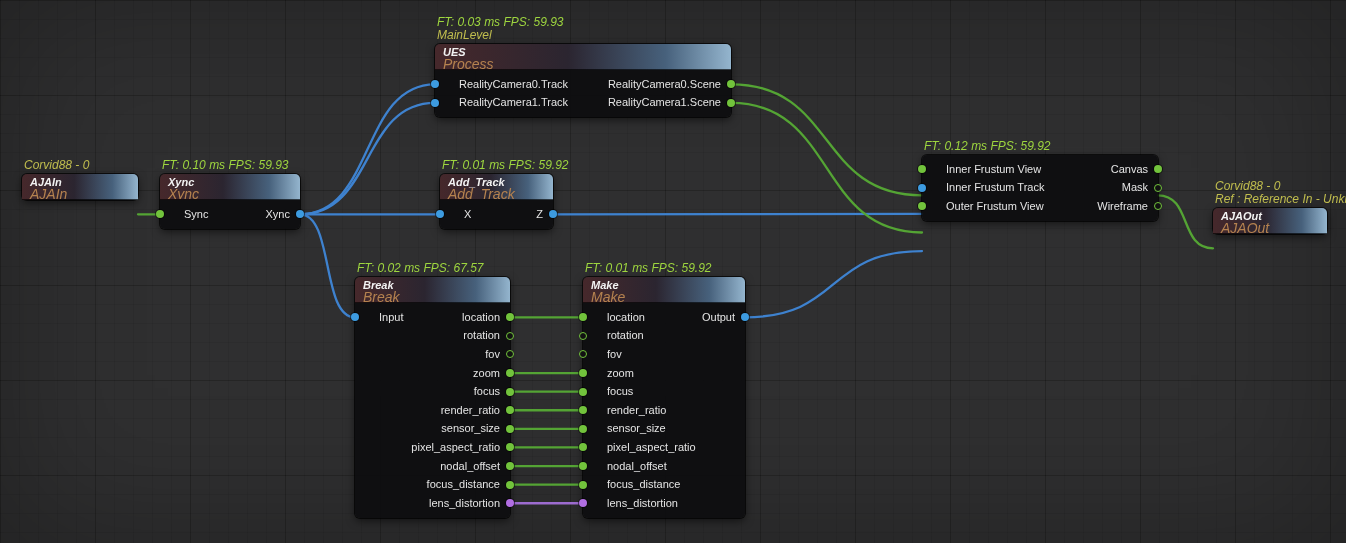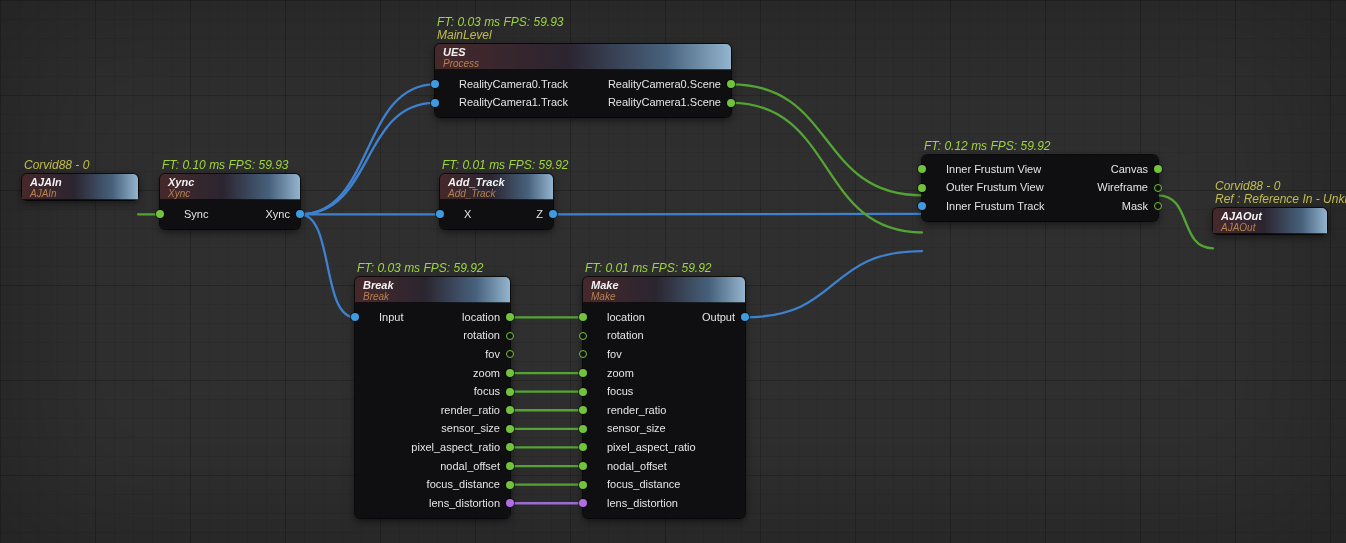--- a/index.html
+++ b/index.html
@@ -21,21 +21,21 @@
     position:absolute;z-index:2;border-radius:5px;
     background:rgba(13,13,15,0.92);
     box-shadow:0 3px 9px rgba(0,0,0,0.55), 0 0 0 1px rgba(0,0,0,0.7);
   }
   .header{
     height:26px;border-radius:5px 5px 0 0;padding:3px 12px 0 8px;overflow:hidden;
     background:linear-gradient(90deg,#46282b 0%,#2b2530 45%,#47617c 78%,#94b5ce 100%);
     border-bottom:1px solid rgba(0,0,0,0.65);
   }
   .title{font-size:11px;font-weight:bold;font-style:italic;color:#f2f2f2;line-height:11px;white-space:nowrap}
-  .subtitle{font-size:10px;font-style:italic;color:#b5824f;line-height:10px;margin-top:1px;white-space:nowrap}
+  .subtitle{font-size:14px;font-style:italic;color:#b5824f;line-height:10px;margin-top:1px;white-space:nowrap}
   .body{padding:5px 0}
   .row{position:relative;display:flex;align-items:center;height:18.6px;font-size:11px;color:#e4e4e4}
   .lbl{white-space:nowrap;line-height:11px}
   .lbl.in{margin-left:24px}
   .lbl.out{margin-left:auto;margin-right:10px}
   .pin{position:absolute;width:8px;height:8px;border-radius:50%;top:50%;transform:translateY(-50%);z-index:3}
   .pin.in{left:-4px}
   .pin.out{right:-4px}
   .pin.filled{box-shadow:0 0 0 1px rgba(0,0,0,0.55)}
   .pin.hollow{border:1.5px solid currentColor;background:rgba(18,18,18,0.95)}
@@ -131,21 +131,21 @@
         <div class="row">
           <span class="pin in filled" style="color: rgb(61, 155, 224); background: rgb(61, 155, 224);"></span>
           <span class="lbl in">X</span>
           <span class="lbl out">Z</span>
           <span class="pin out filled" style="color: rgb(61, 155, 224); background: rgb(61, 155, 224);"></span>
         </div>
       </div>
     </div>
     <div class="node" style="left: 355px; top: 277px; width: 155px;">
       <div class="annotations">
-        <div class="annotation stat">FT: 0.03 ms FPS: 59.92</div>
+        <div class="annotation stat">FT: 0.02 ms FPS: 67.57</div>
       </div>
       <div class="header">
         <div class="title">Break</div>
         <div class="subtitle">Break</div>
       </div>
       <div class="body">
         <div class="row">
           <span class="pin in filled" style="color: rgb(61, 155, 224); background: rgb(61, 155, 224);"></span>
           <span class="lbl in">Input</span>
           <span class="lbl out">location</span>
@@ -255,29 +255,29 @@
         <div class="annotation stat">FT: 0.12 ms FPS: 59.92</div>
       </div>
       <div class="body">
         <div class="row">
           <span class="pin in filled" style="color: rgb(114, 195, 60); background: rgb(114, 195, 60);"></span>
           <span class="lbl in">Inner Frustum View</span>
           <span class="lbl out">Canvas</span>
           <span class="pin out filled" style="color: rgb(114, 195, 60); background: rgb(114, 195, 60);"></span>
         </div>
         <div class="row">
+          <span class="pin in filled" style="color: rgb(61, 155, 224); background: rgb(61, 155, 224);"></span>
+          <span class="lbl in">Inner Frustum Track</span>
+          <span class="lbl out">Mask</span>
+          <span class="pin out hollow" style="color: rgb(114, 195, 60);"></span>
+        </div>
+        <div class="row">
           <span class="pin in filled" style="color: rgb(114, 195, 60); background: rgb(114, 195, 60);"></span>
           <span class="lbl in">Outer Frustum View</span>
           <span class="lbl out">Wireframe</span>
-          <span class="pin out hollow" style="color: rgb(114, 195, 60);"></span>
-        </div>
-        <div class="row">
-          <span class="pin in filled" style="color: rgb(61, 155, 224); background: rgb(61, 155, 224);"></span>
-          <span class="lbl in">Inner Frustum Track</span>
-          <span class="lbl out">Mask</span>
           <span class="pin out hollow" style="color: rgb(114, 195, 60);"></span>
         </div>
       </div>
     </div>
     <div class="node" style="left: 1213px; top: 208px; width: 114px;">
       <div class="annotations">
         <div class="annotation info">Corvid88 - 0</div>
         <div class="annotation info">Ref : Reference In - Unknown</div>
       </div>
       <div class="header">

